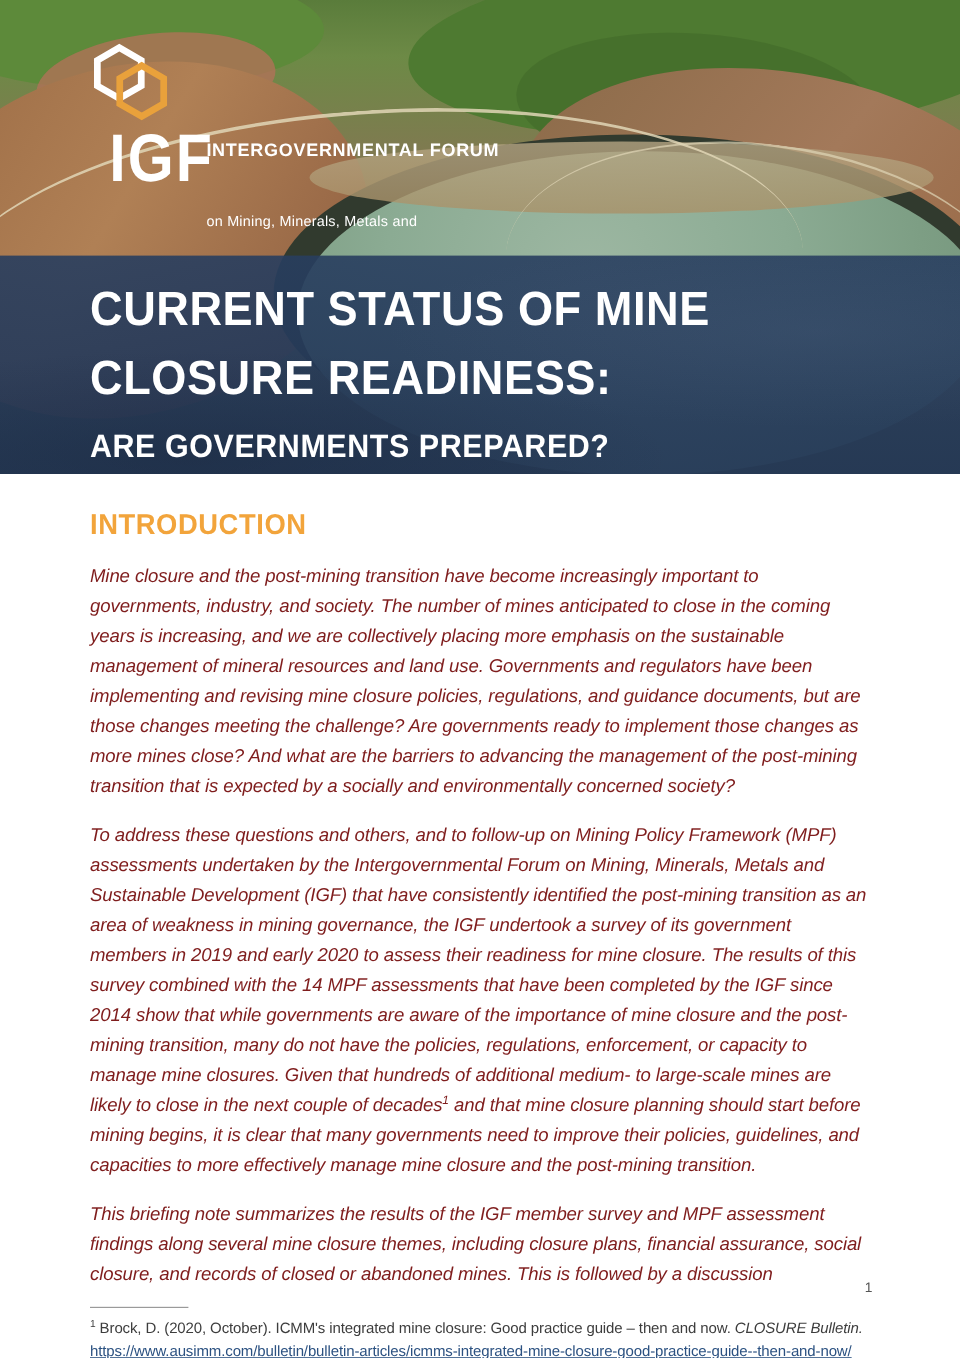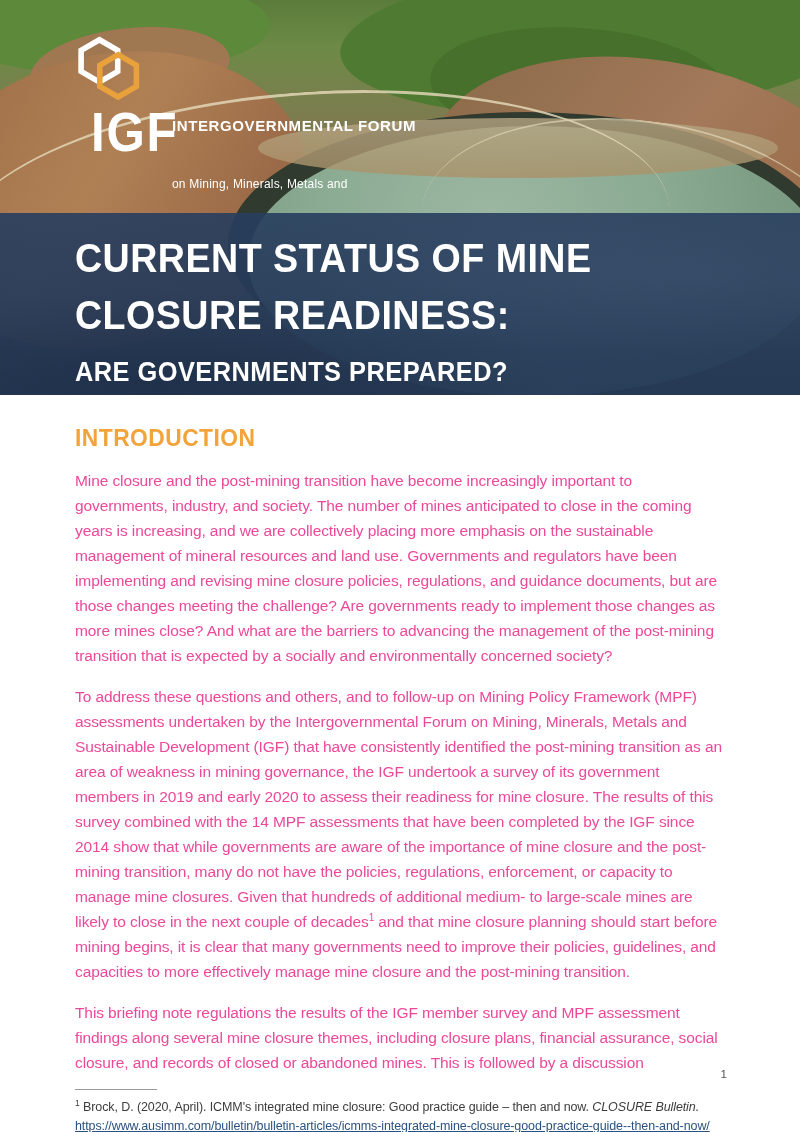--- a/index.html
+++ b/index.html
@@ -63,21 +63,21 @@
     margin-top:13px; letter-spacing:.5px; transform:scaleX(.94); transform-origin:left top; white-space:nowrap;
   }
 
   
   .content { position:absolute; top:395px; left:0; width:800px; padding:29px 73px 0 75px; }
   .intro-heading {
     color:#F2A43B; font-weight:bold; font-size:24px; letter-spacing:.5px;
     transform:scaleX(.95); transform-origin:left top; white-space:nowrap;
   }
   .content p.body-para {
-    margin-top:16px; color:#ec4899; font-size:15.5px; line-height:25px; letter-spacing:-.1px;
+    margin-top:16px; color:#7f1d1d; font-size:15.5px; line-height:25px; letter-spacing:-.1px;font-style:italic;
   }
   .content p.body-para sup { font-size:10px; line-height:0; }
 
   
   .footnote { margin-top:14px; }
   .footnote-rule { width:82px; border:none; border-top:1px solid #9a9a9a; margin-bottom:8px; }
   .footnote-text { color:#3d3d3d; font-size:12.5px; line-height:19px; letter-spacing:-.1px; }
   .footnote-text sup { font-size:8.5px; line-height:0; }
   .footnote-text i { font-style:italic; }
   .footnote-link { display:block; color:#2B5181; text-decoration:underline; font-size:12.5px;
@@ -122,23 +122,23 @@
     </div>
   </header>
 
   <main class="content">
     <h2 class="intro-heading">INTRODUCTION</h2>
 
     <p class="body-para">Mine closure and the post-mining transition have become increasingly important to governments, industry, and society. The number of mines anticipated to close in the coming years is increasing, and we are collectively placing more emphasis on the sustainable management of mineral resources and land use. Governments and regulators have been implementing and revising mine closure policies, regulations, and guidance documents, but are those changes meeting the challenge? Are governments ready to implement those changes as more mines close? And what are the barriers to advancing the management of the post-mining transition that is expected by a socially and environmentally concerned society?</p>
 
     <p class="body-para"><span>To address these questions and others, and to follow-up on Mining Policy Framework (MPF) assessments undertaken by the Intergovernmental Forum on Mining, Minerals, Metals and Sustainable Development (IGF) that have consistently identified the post-mining transition as an area of weakness in mining governance, the IGF undertook a survey of its government members in 2019 and early 2020 to assess their readiness for mine closure. The results of this survey combined with the 14 MPF assessments that have been completed by the IGF since 2014 show that while governments are aware of the importance of mine closure and the post-mining transition, many do not have the policies, regulations, enforcement, or capacity to manage mine closures. Given that hundreds of additional medium- to large-scale mines are likely to close in the next couple of decades</span><sup>1</sup><span> and that mine closure planning should start before mining begins, it is clear that many governments need to improve their policies, guidelines, and capacities to more effectively manage mine closure and the post-mining transition.</span></p>
 
-    <p class="body-para">This briefing note regulations the results of the IGF member survey and MPF assessment findings along several mine closure themes, including closure plans, financial assurance, social closure, and records of closed or abandoned mines. This is followed by a discussion</p>
+    <p class="body-para">This briefing note summarizes the results of the IGF member survey and MPF assessment findings along several mine closure themes, including closure plans, financial assurance, social closure, and records of closed or abandoned mines. This is followed by a discussion</p>
 
     <div class="footnote">
       <hr class="footnote-rule">
-      <div class="footnote-text"><sup>1</sup> <span>Brock, D. (2020, April). ICMM's integrated mine closure: Good practice guide – then and now. </span><i>CLOSURE Bulletin.</i><a class="footnote-link" href="#">https://www.ausimm.com/bulletin/bulletin-articles/icmms-integrated-mine-closure-good-practice-guide--then-and-now/</a></div>
+      <div class="footnote-text"><sup>1</sup> <span>Brock, D. (2020, October). ICMM's integrated mine closure: Good practice guide – then and now. </span><i>CLOSURE Bulletin.</i><a class="footnote-link" href="#">https://www.ausimm.com/bulletin/bulletin-articles/icmms-integrated-mine-closure-good-practice-guide--then-and-now/</a></div>
     </div>
   </main>
 
   <div class="page-number">1</div>
 
 </div>
 
 </body></html>

